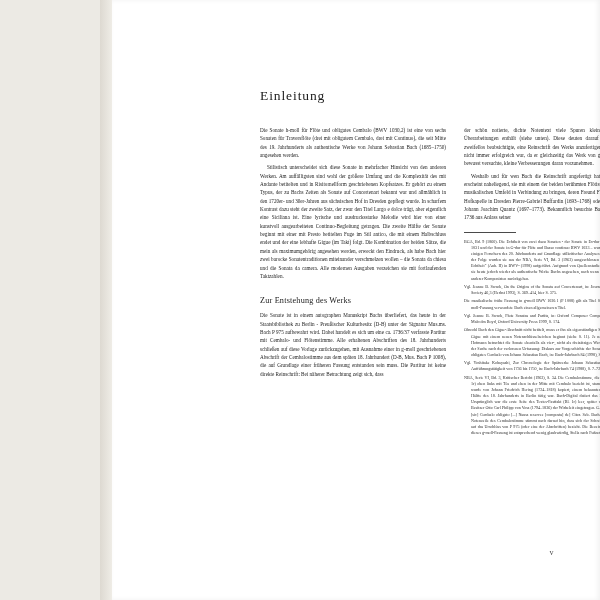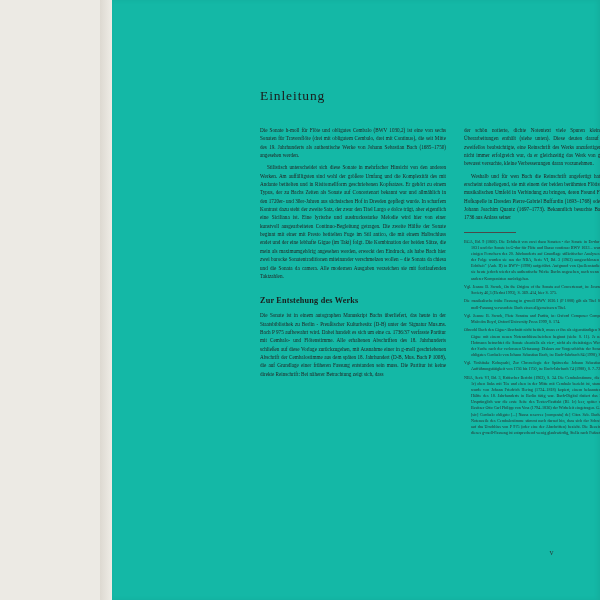--- a/index.html
+++ b/index.html
@@ -19,21 +19,21 @@
     width: 600px;
     height: 600px;
     background: #eceae4;
   }
   .paper {
     position: absolute;
     left: 112px;
     top: 0px;
     width: 488px;
     height: 600px;
-    background: #14b8a6;
+    background: #ffffff;
     box-shadow: -2px 0 5px rgba(0,0,0,0.06) inset;
   }
   .gutter {
     position: absolute;
     left: 100px; top: 0;
     width: 14px; height: 600px;
     background: linear-gradient(to right, #ddd9d1, #f2f0ea);
   }
   .content {
     position: absolute;
@@ -50,21 +50,21 @@
   }
   h1.title {
     font-size: 13.5px;
     font-weight: normal;
     letter-spacing: 0.9px;
     margin: 0 0 22px 0;
     color: #1b1b1b;
   }
   h2.subtitle {
     font-size: 8.2px;
-    font-weight: bold;
+    font-weight: normal;
     margin: 16px 0 6px 0;
     color: #1b1b1b;
     letter-spacing: 0.2px;
   }
   p.body {
     font-size: 5.15px;
     line-height: 1.62;
     text-align: justify;
     margin: 0 0 4px 0;
     color: #232323;

